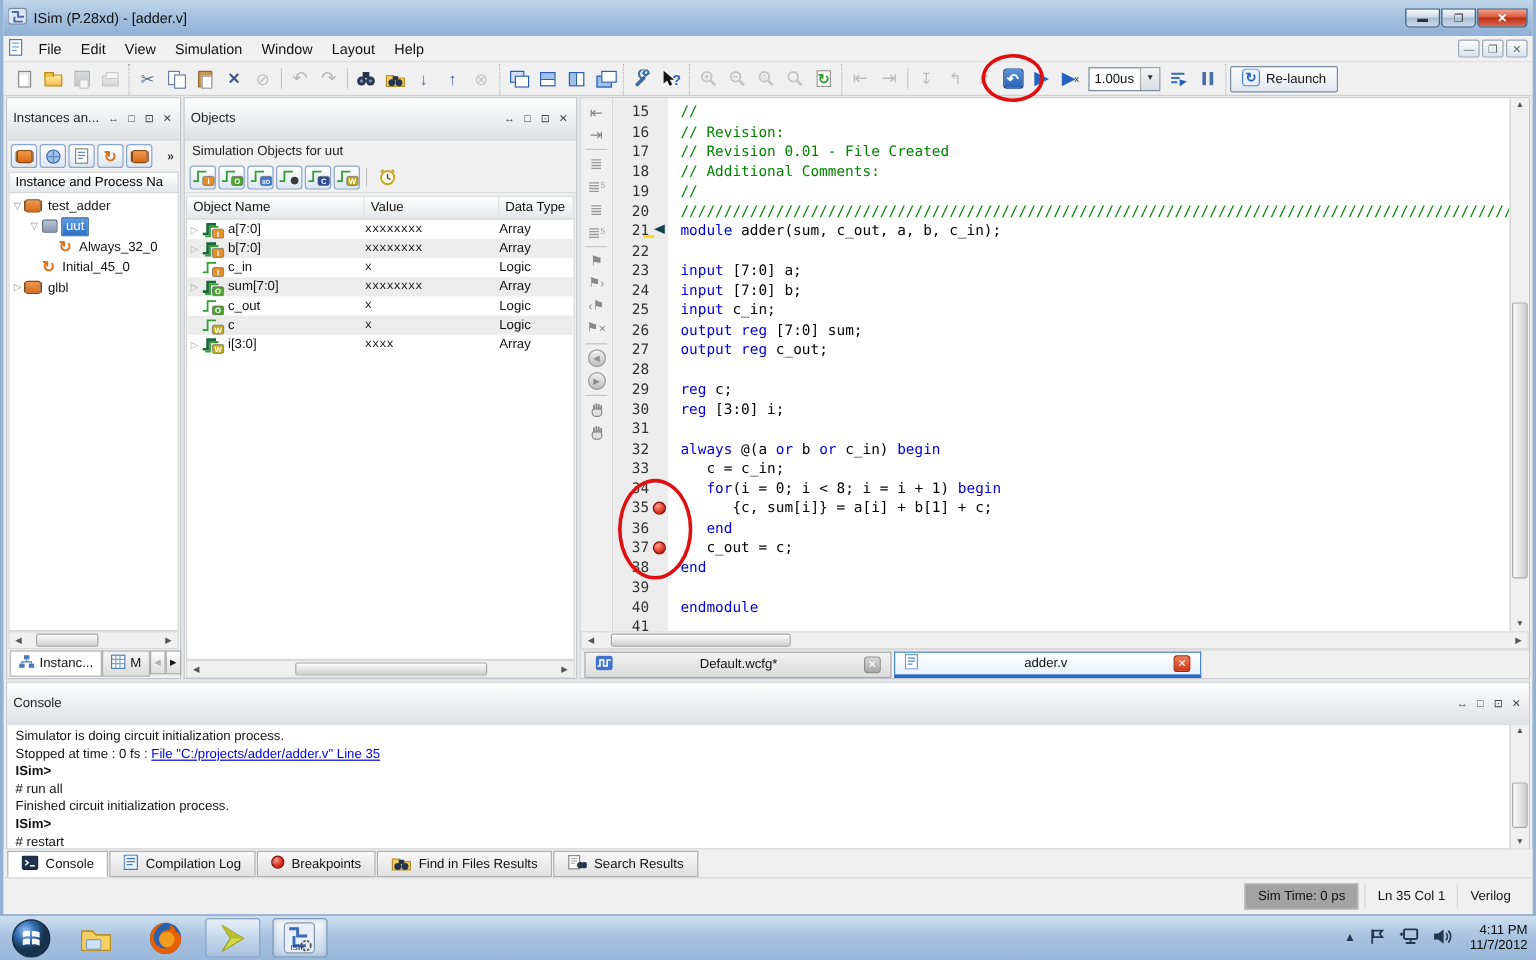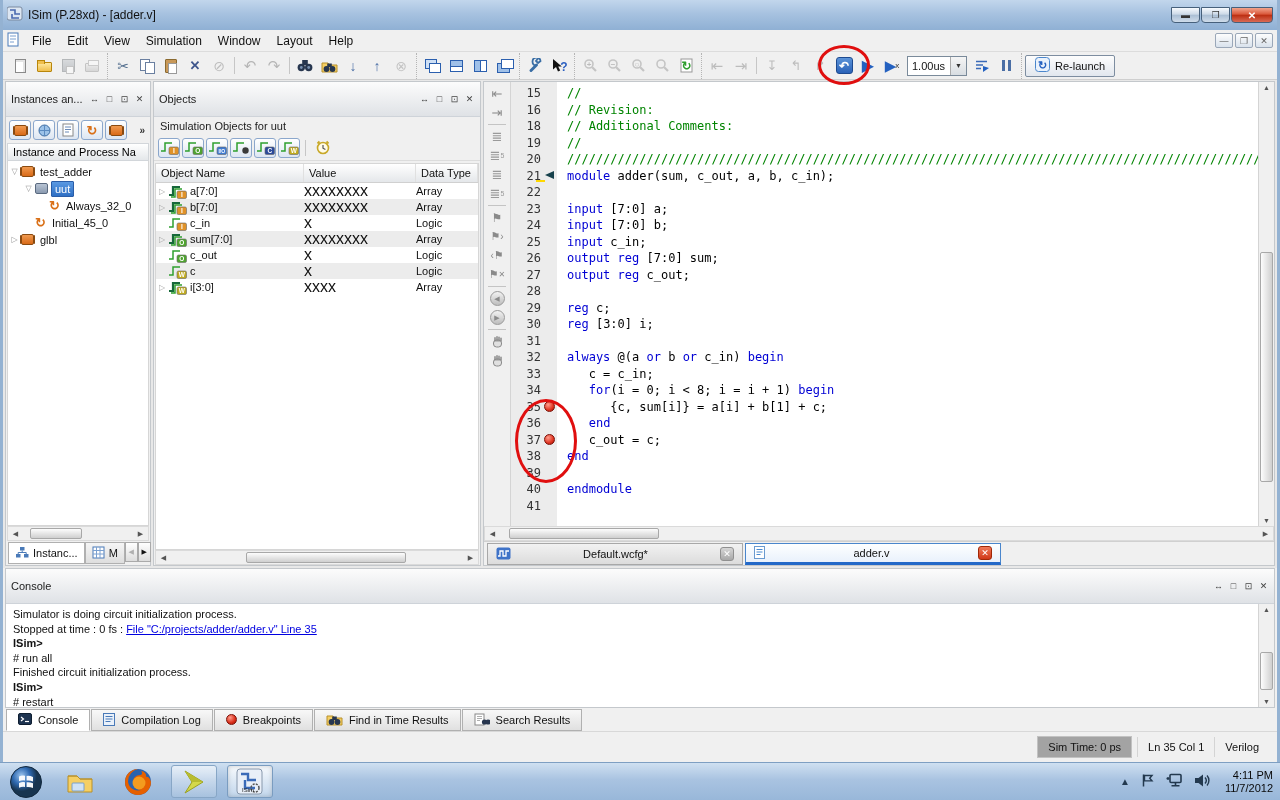--- a/index.html
+++ b/index.html
@@ -69,21 +69,21 @@
 .fsep{width:1px;height:16px;background:#c6c6c6;margin:0 3px}
 .obj-table{flex:1;background:#fff;border:1px solid #d6d6d6;display:flex;flex-direction:column;overflow:hidden;margin:2px 1px 0 1px}
 .obj-head{display:flex;height:19px;background:linear-gradient(#fff,#e4e7ea);border-bottom:1px solid #d0d0d0;font-size:11px;flex-shrink:0}
 .oh-cell{padding:2px 5px;border-right:1px solid #e0e0e0;display:flex;align-items:center;color:#111}
 .oh-name{width:148px}.oh-val{width:112px}.oh-type{flex:1}
 .obj-row{display:flex;height:16px;align-items:center;font-size:11px;color:#111}
 .obj-row.alt{background:#ececec}
 .or-exp{width:12px;font-size:8px;color:#aaa;text-align:center;flex-shrink:0}
 .or-ic{width:22px;flex-shrink:0;display:flex;align-items:center}
 .or-name{width:114px;overflow:hidden;white-space:nowrap}
-.or-val{width:112px;font-family:Liberation Sans, sans-serif;font-size:16px}
+.or-val{width:112px;font-family:Liberation Mono, monospace;font-size:10px}
 .or-type{flex:1}
 
 .ed-body{flex:1;display:flex;min-height:0}
 .ed-sidebar{width:27px;background:#f0f0f0;border-right:1px solid #d4d4d4;display:flex;flex-direction:column;align-items:center;padding-top:2px;flex-shrink:0}
 .sb-btn{width:22px;height:19px;display:flex;align-items:center;justify-content:center;color:#8a8a8a;font-size:12px}
 .sb-sep{width:18px;height:1px;background:#c4c4c4;margin:2px 0}
 .ed-code{flex:1;position:relative;background:linear-gradient(to right,#ececec 0,#ececec 46px,#fff 46px);overflow:hidden;font-family:"DejaVu Sans Mono",monospace;font-size:12px;padding-top:3px}
 .code-line{display:flex;height:16.5px;line-height:16.5px;white-space:pre}
 .gut{flex:0 0 46px;position:relative;text-align:right;padding-right:16px;color:#333}
 .bp{position:absolute;right:2px;top:2.5px;width:11px;height:11px;border-radius:50%;background:radial-gradient(circle at 35% 30%,#ff9d8d,#e03522 60%,#9c1505);border:1px solid #7a0f05}
@@ -692,20 +692,21 @@
                 <svg width="13" height="14">
                   <rect x="2.5" y="5" width="8" height="7" rx="3" fill="#e0e0e0" stroke="#8a8a8a"></rect>
                   <path d="M4 6 V2.8 M6 6 V1.8 M8 6 V2.2 M10 6 V3.2" stroke="#8a8a8a" stroke-width="1.5" stroke-linecap="round"></path>
                 </svg>
               </span>
             </div>
           <div class="ed-code" id="ed-code">
             <div class="anno" style="left:4px;top:317px;width:62px;height:84px"></div>
           <div class="code-line"><span class="gut">15</span><span class="ct"><span class="c">//</span></span></div>
               <div class="code-line"><span class="gut">16</span><span class="ct"><span class="c">// Revision:</span></span></div>
+              <div class="code-line"><span class="gut">17</span><span class="ct"><span class="c">// Revision 0.01 - File Created</span></span></div>
               <div class="code-line"><span class="gut">18</span><span class="ct"><span class="c">// Additional Comments:</span></span></div>
               <div class="code-line"><span class="gut">19</span><span class="ct"><span class="c">//</span></span></div>
               <div class="code-line"><span class="gut">20</span><span class="ct"><span class="c">////////////////////////////////////////////////////////////////////////////////////////////////////</span></span></div>
               <div class="code-line"><span class="gut">21<span class="mark"></span></span><span class="ct"><span class="k">module</span><span class="p"> adder(sum, c_out, a, b, c_in);</span></span></div>
               <div class="code-line"><span class="gut">22</span><span class="ct"></span></div>
               <div class="code-line"><span class="gut">23</span><span class="ct"><span class="k">input</span><span class="p"> [7:0] a;</span></span></div>
               <div class="code-line"><span class="gut">24</span><span class="ct"><span class="k">input</span><span class="p"> [7:0] b;</span></span></div>
               <div class="code-line"><span class="gut">25</span><span class="ct"><span class="k">input</span><span class="p"> c_in;</span></span></div>
               <div class="code-line"><span class="gut">26</span><span class="ct"><span class="k">output</span><span class="p"> </span><span class="k">reg</span><span class="p"> [7:0] sum;</span></span></div>
               <div class="code-line"><span class="gut">27</span><span class="ct"><span class="k">output</span><span class="p"> </span><span class="k">reg</span><span class="p"> c_out;</span></span></div>
@@ -805,21 +806,21 @@
           <span><span style="display:inline-block;width:11px;height:11px;border-radius:50%;background:radial-gradient(circle at 35% 30%,#ff9d8d,#d92c18 60%,#9c1505);border:1px solid #7a0f05"></span></span>
           <span>Breakpoints</span>
         </span>
         <span class="btab">
           <span><svg width="17" height="14">
               <path d="M1 4 h6 l1.5 2 h7.5 v7 h-15 z" fill="#f5cf63" stroke="#b8902a"></path>
               <rect x="6.2" y="4.5" width="4.6" height="3.6" fill="#27364f"></rect>
               <circle cx="5.5" cy="10" r="2.9" fill="#27364f"></circle>
               <circle cx="11.5" cy="10" r="2.9" fill="#27364f"></circle>
             </svg></span>
-          <span>Find in Time Results</span>
+          <span>Find in Files Results</span>
         </span>
         <span class="btab">
           <span><svg width="16" height="13">
               <rect x="1" y="1" width="9" height="11" fill="#fff" stroke="#888"></rect>
               <path d="M3 3.5h5M3 5.5h5M3 7.5h3" stroke="#999" stroke-width="0.8"></path>
               <circle cx="10.5" cy="9" r="2.6" fill="#27364f"></circle>
               <circle cx="14" cy="9" r="2.6" fill="#27364f"></circle>
             </svg></span>
           <span>Search Results</span>
         </span>

